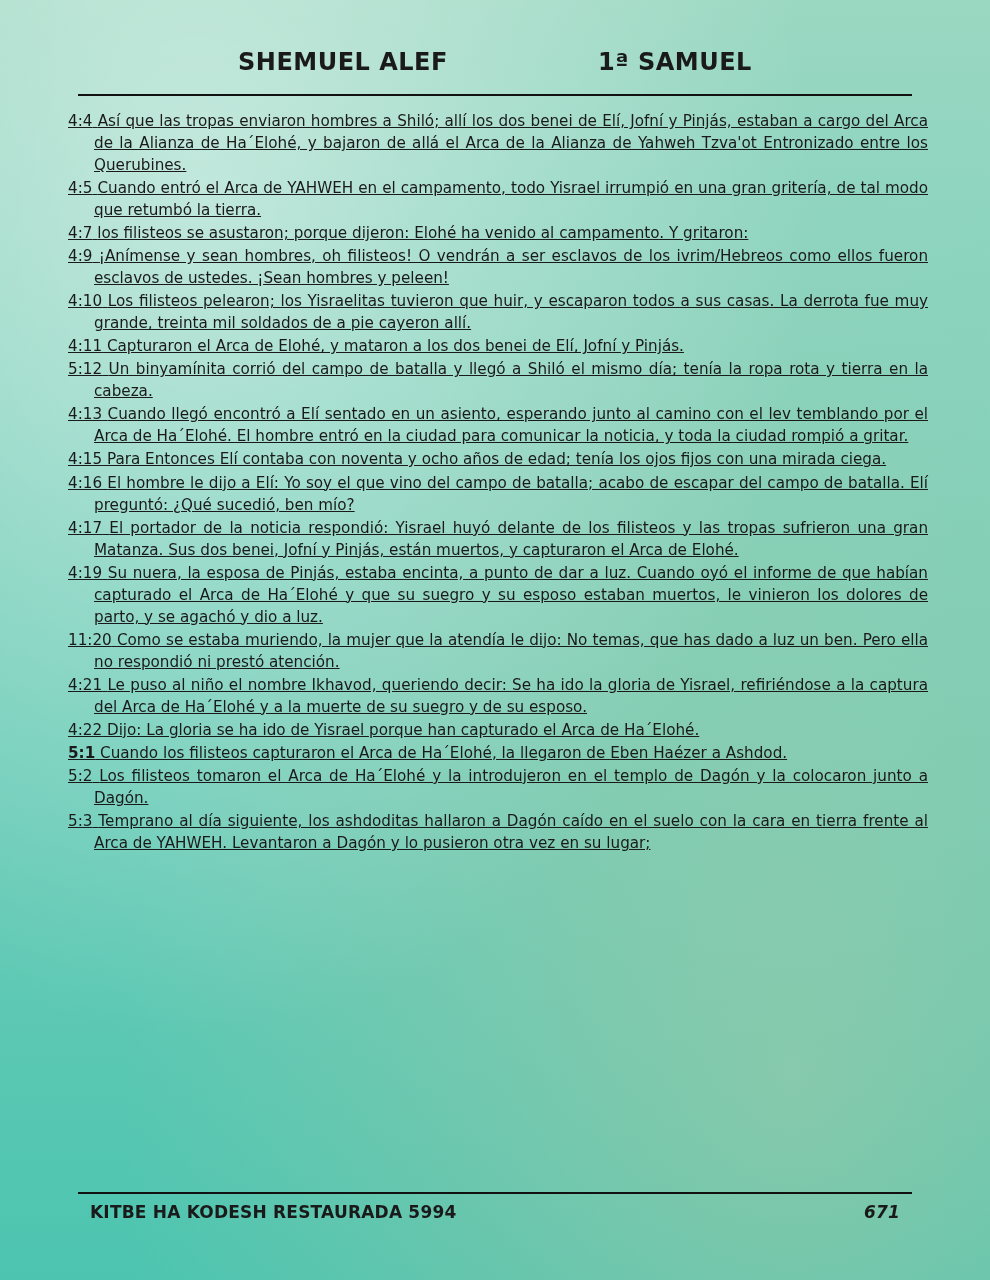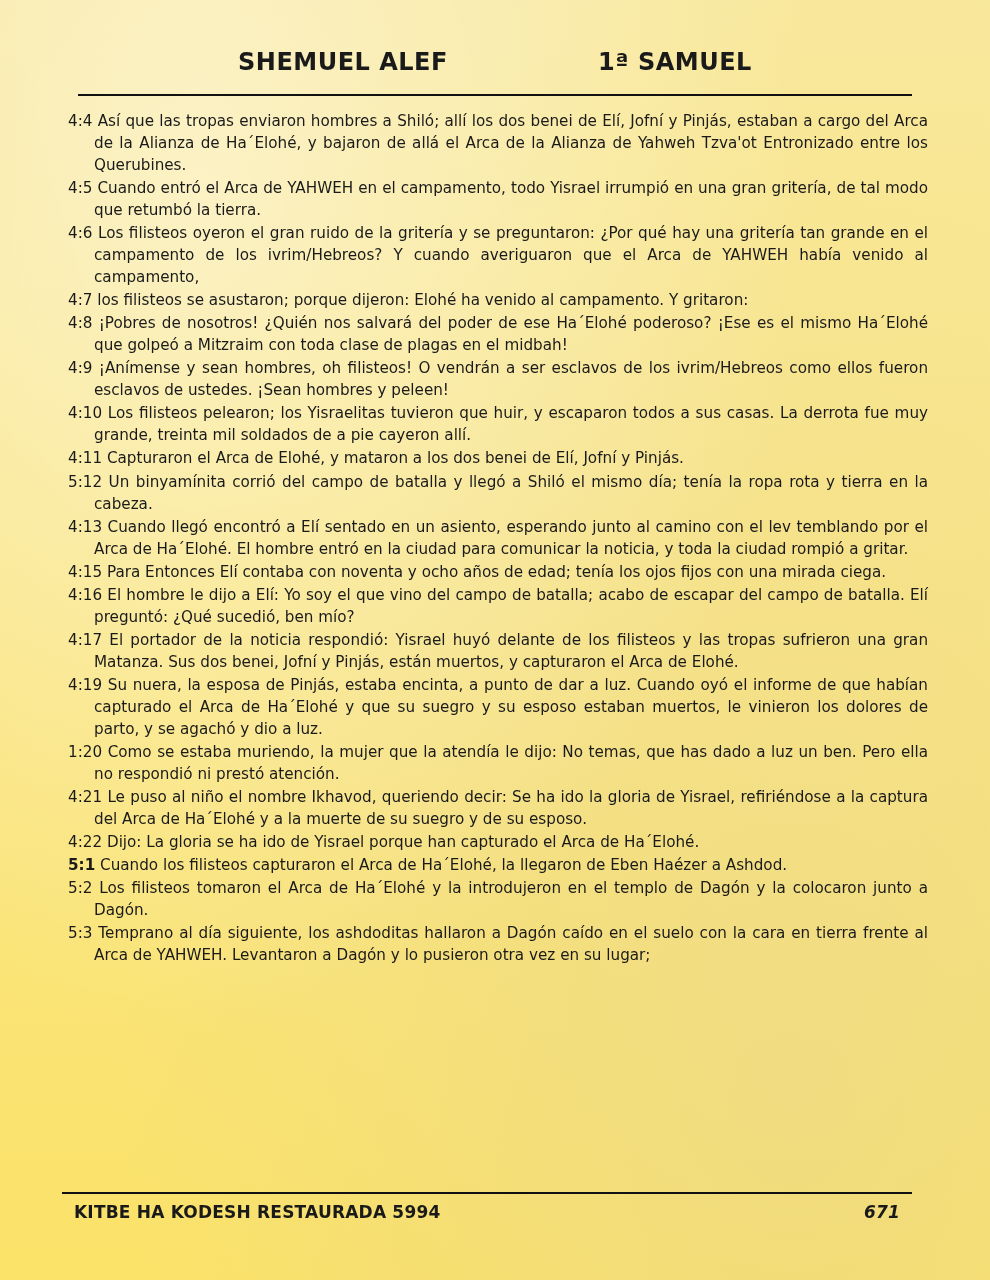--- a/index.html
+++ b/index.html
@@ -13,21 +13,21 @@
     font-family: "DejaVu Sans", sans-serif;
     color: #1a1a1a;
     overflow: hidden;
   }
   .page {
     position: relative;
     width: 990px;
     height: 1280px;
     box-sizing: border-box;
     padding: 0;
-    background: #fde047;
+    background: #14b8a6;
   }
   
   .page::before {
     content: "";
     position: absolute;
     inset: 0;
     background:
       radial-gradient(ellipse at 20% 15%, rgba(255,255,255,0.45), rgba(255,255,255,0) 55%),
       radial-gradient(ellipse at 80% 85%, rgba(222,205,160,0.35), rgba(255,255,255,0) 60%),
       linear-gradient(180deg, rgba(245,237,213,0.6), rgba(243,233,205,0.25));
@@ -52,37 +52,38 @@
   }
   .rule-top {
     margin: 18px 78px 0 78px;
     border-top: 2.5px solid #111;
   }
   .verses {
     margin: 14px 62px 0 68px;
     font-size: 15.2px;
     line-height: 1.45;
     text-align: justify;
+    text-decoration: underline;
   }
   .verse {
     margin: 0 0 1px 0;
     padding-left: 26px;
     text-indent: -26px;
     text-align: justify;
     text-justify: inter-word;
   }
   .verse .ref {
     font-weight: normal;
   }
   .verse.bold-ref .ref {
     font-weight: bold;
   }
   .footer {
     position: absolute;
-    left: 62px;
+    left: 78px;
     right: 78px;
     bottom: 58px;
     z-index: 2;
   }
   .rule-bottom {
     border-top: 2.5px solid #111;
     margin-bottom: 8px;
   }
   .footer-row {
     display: flex;
@@ -105,33 +106,31 @@
       <div class="header-title">SHEMUEL ALEF</div>
       <div class="header-title">1ª SAMUEL</div>
     </div>
 
     <div class="rule-top"></div>
 
     <div class="verses">
 
     <p class="verse"><span class="ref">4:4</span> <span class="vtext">Así que las tropas enviaron hombres a Shiló; allí los dos benei de Elí, Jofní y Pinjás, estaban a cargo del Arca de la Alianza de Ha´Elohé, y bajaron de allá el Arca de la Alianza de Yahweh Tzva'ot  Entronizado entre los Querubines.</span></p>
         <p class="verse"><span class="ref">4:5</span> <span class="vtext">Cuando entró el Arca de YAHWEH en el campamento, todo Yisrael irrumpió en una gran gritería, de tal modo que retumbó la tierra.</span></p>
-        <p class="verse"><span class="ref">4:6</span> <span class="vtext">Los filisteos oyeron el gran ruido de la gritería y se preguntaron: ¿Por qué hay una gritería tan grande en el campamento de los ivrim/Hebreos? Y cuando averiguaron que el Arca de YAHWEH había venido al campamento,</span></p>
         <p class="verse"><span class="ref">4:7</span> <span class="vtext">los filisteos se asustaron; porque dijeron: Elohé ha venido al campamento. Y gritaron:</span></p>
-        <p class="verse"><span class="ref">4:8</span> <span class="vtext">¡Pobres de nosotros! ¿Quién nos salvará del poder de ese Ha´Elohé poderoso? ¡Ese es el mismo Ha´Elohé que golpeó a Mitzraim con toda clase de plagas en el midbah!</span></p>
         <p class="verse"><span class="ref">4:9</span> <span class="vtext">¡Anímense y sean hombres, oh filisteos! O vendrán a ser esclavos de los ivrim/Hebreos como ellos fueron esclavos de ustedes. ¡Sean hombres y peleen!</span></p>
         <p class="verse"><span class="ref">4:10</span> <span class="vtext">Los filisteos pelearon; los Yisraelitas tuvieron que huir, y escaparon todos a sus casas. La derrota fue muy grande, treinta mil soldados de a pie cayeron allí.</span></p>
         <p class="verse"><span class="ref">4:11</span> <span class="vtext">Capturaron el Arca de Elohé, y mataron a los dos benei de Elí, Jofní y Pinjás.</span></p>
         <p class="verse"><span class="ref">5:12</span> <span class="vtext">Un binyamínita corrió del campo de batalla y llegó a Shiló el mismo día; tenía la ropa rota y tierra en la cabeza.</span></p>
         <p class="verse"><span class="ref">4:13</span> <span class="vtext">Cuando llegó encontró a Elí sentado en un asiento, esperando junto al camino con el lev temblando por el Arca de Ha´Elohé. El hombre entró en la ciudad para comunicar la noticia, y toda la ciudad rompió a gritar.</span></p>
         <p class="verse"><span class="ref">4:15</span> <span class="vtext">Para Entonces Elí contaba con noventa y ocho años de edad; tenía los ojos fijos con una mirada ciega.</span></p>
         <p class="verse"><span class="ref">4:16</span> <span class="vtext">El hombre le dijo a Elí: Yo soy el que vino del campo de batalla; acabo de escapar del campo de batalla. Elí preguntó: ¿Qué sucedió, ben mío?</span></p>
         <p class="verse"><span class="ref">4:17</span> <span class="vtext">El portador de la noticia respondió: Yisrael huyó delante de los filisteos y las tropas sufrieron una gran Matanza. Sus dos benei, Jofní y Pinjás, están muertos, y capturaron el Arca de Elohé.</span></p>
         <p class="verse"><span class="ref">4:19</span> <span class="vtext">Su nuera, la esposa de Pinjás, estaba encinta, a punto de dar a luz. Cuando oyó el informe de que habían capturado el Arca de Ha´Elohé y que su suegro y su esposo estaban muertos, le vinieron los dolores de parto, y se agachó y dio a luz.</span></p>
-        <p class="verse"><span class="ref">1:20</span> <span class="vtext">Como se estaba muriendo, la mujer que la atendía le dijo: No temas, que has dado a luz un ben. Pero ella no respondió ni prestó atención.</span></p>
+        <p class="verse"><span class="ref">11:20</span> <span class="vtext">Como se estaba muriendo, la mujer que la atendía le dijo: No temas, que has dado a luz un ben. Pero ella no respondió ni prestó atención.</span></p>
         <p class="verse"><span class="ref">4:21</span> <span class="vtext">Le puso al niño el nombre Ikhavod, queriendo decir: Se ha ido la gloria de Yisrael, refiriéndose a la captura del Arca de Ha´Elohé y a la muerte de su suegro y de su esposo.</span></p>
         <p class="verse"><span class="ref">4:22</span> <span class="vtext">Dijo: La gloria se ha ido de Yisrael porque han capturado el Arca de Ha´Elohé.</span></p>
         <p class="verse bold-ref"><span class="ref">5:1</span> <span class="vtext">Cuando los filisteos capturaron el Arca de Ha´Elohé, la llegaron de Eben Haézer a Ashdod.</span></p>
         <p class="verse"><span class="ref">5:2</span> <span class="vtext">Los filisteos tomaron el Arca de Ha´Elohé y la introdujeron en el templo de Dagón y la colocaron junto a Dagón.</span></p>
         <p class="verse"><span class="ref">5:3</span> <span class="vtext">Temprano al día siguiente, los ashdoditas hallaron a Dagón caído en el suelo con la cara en tierra frente al Arca de YAHWEH. Levantaron a Dagón y lo pusieron otra vez en su lugar;</span></p>
       </div>
 
   </div>
 
   <div class="footer">

